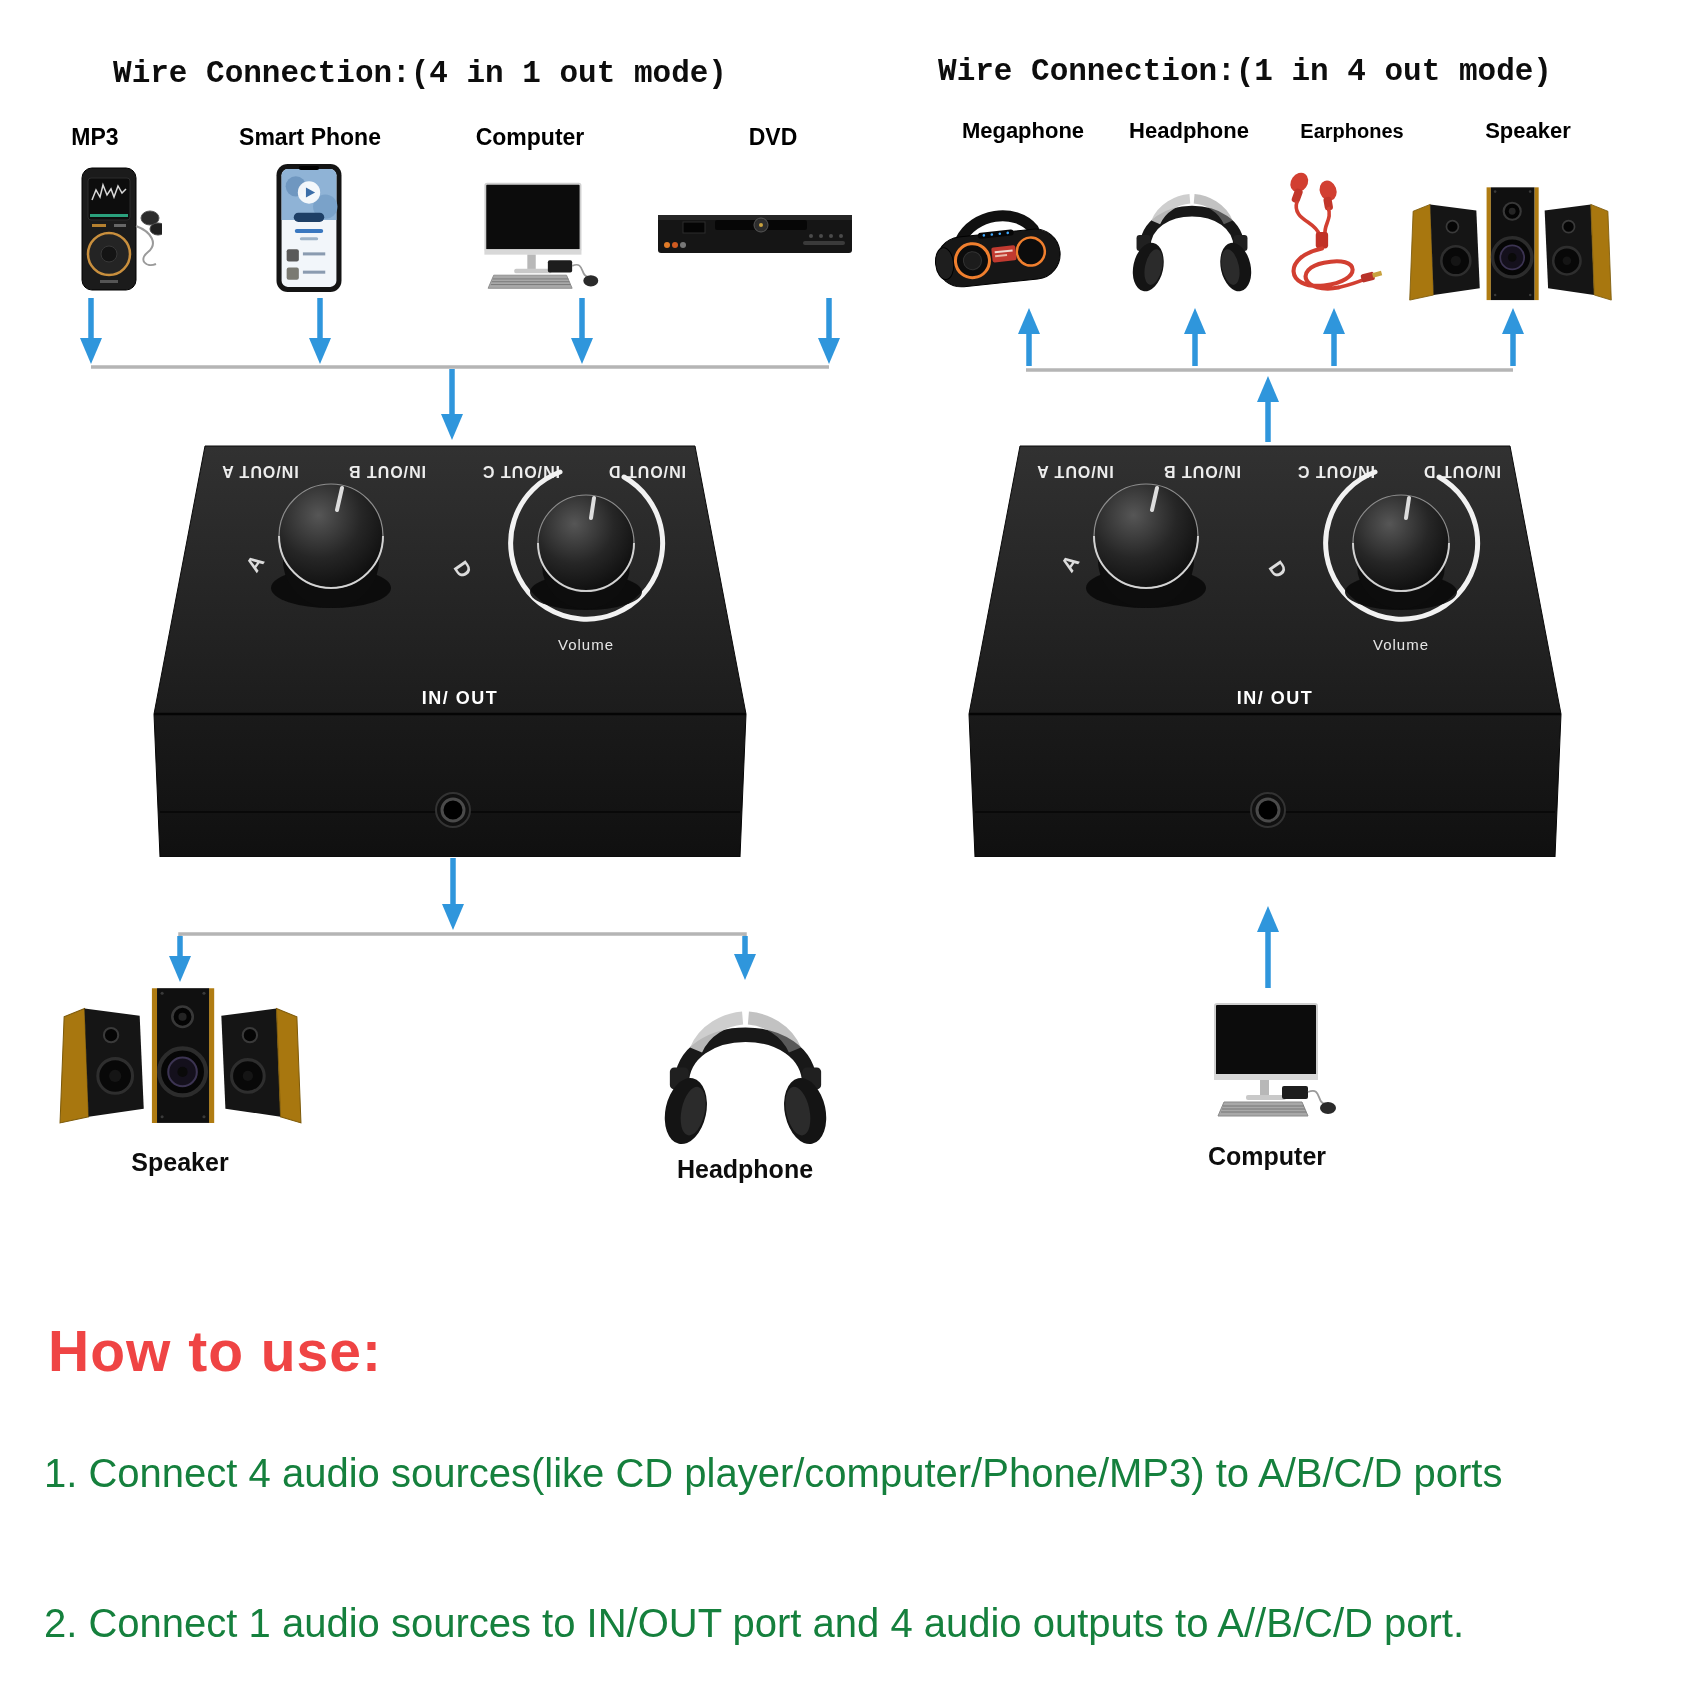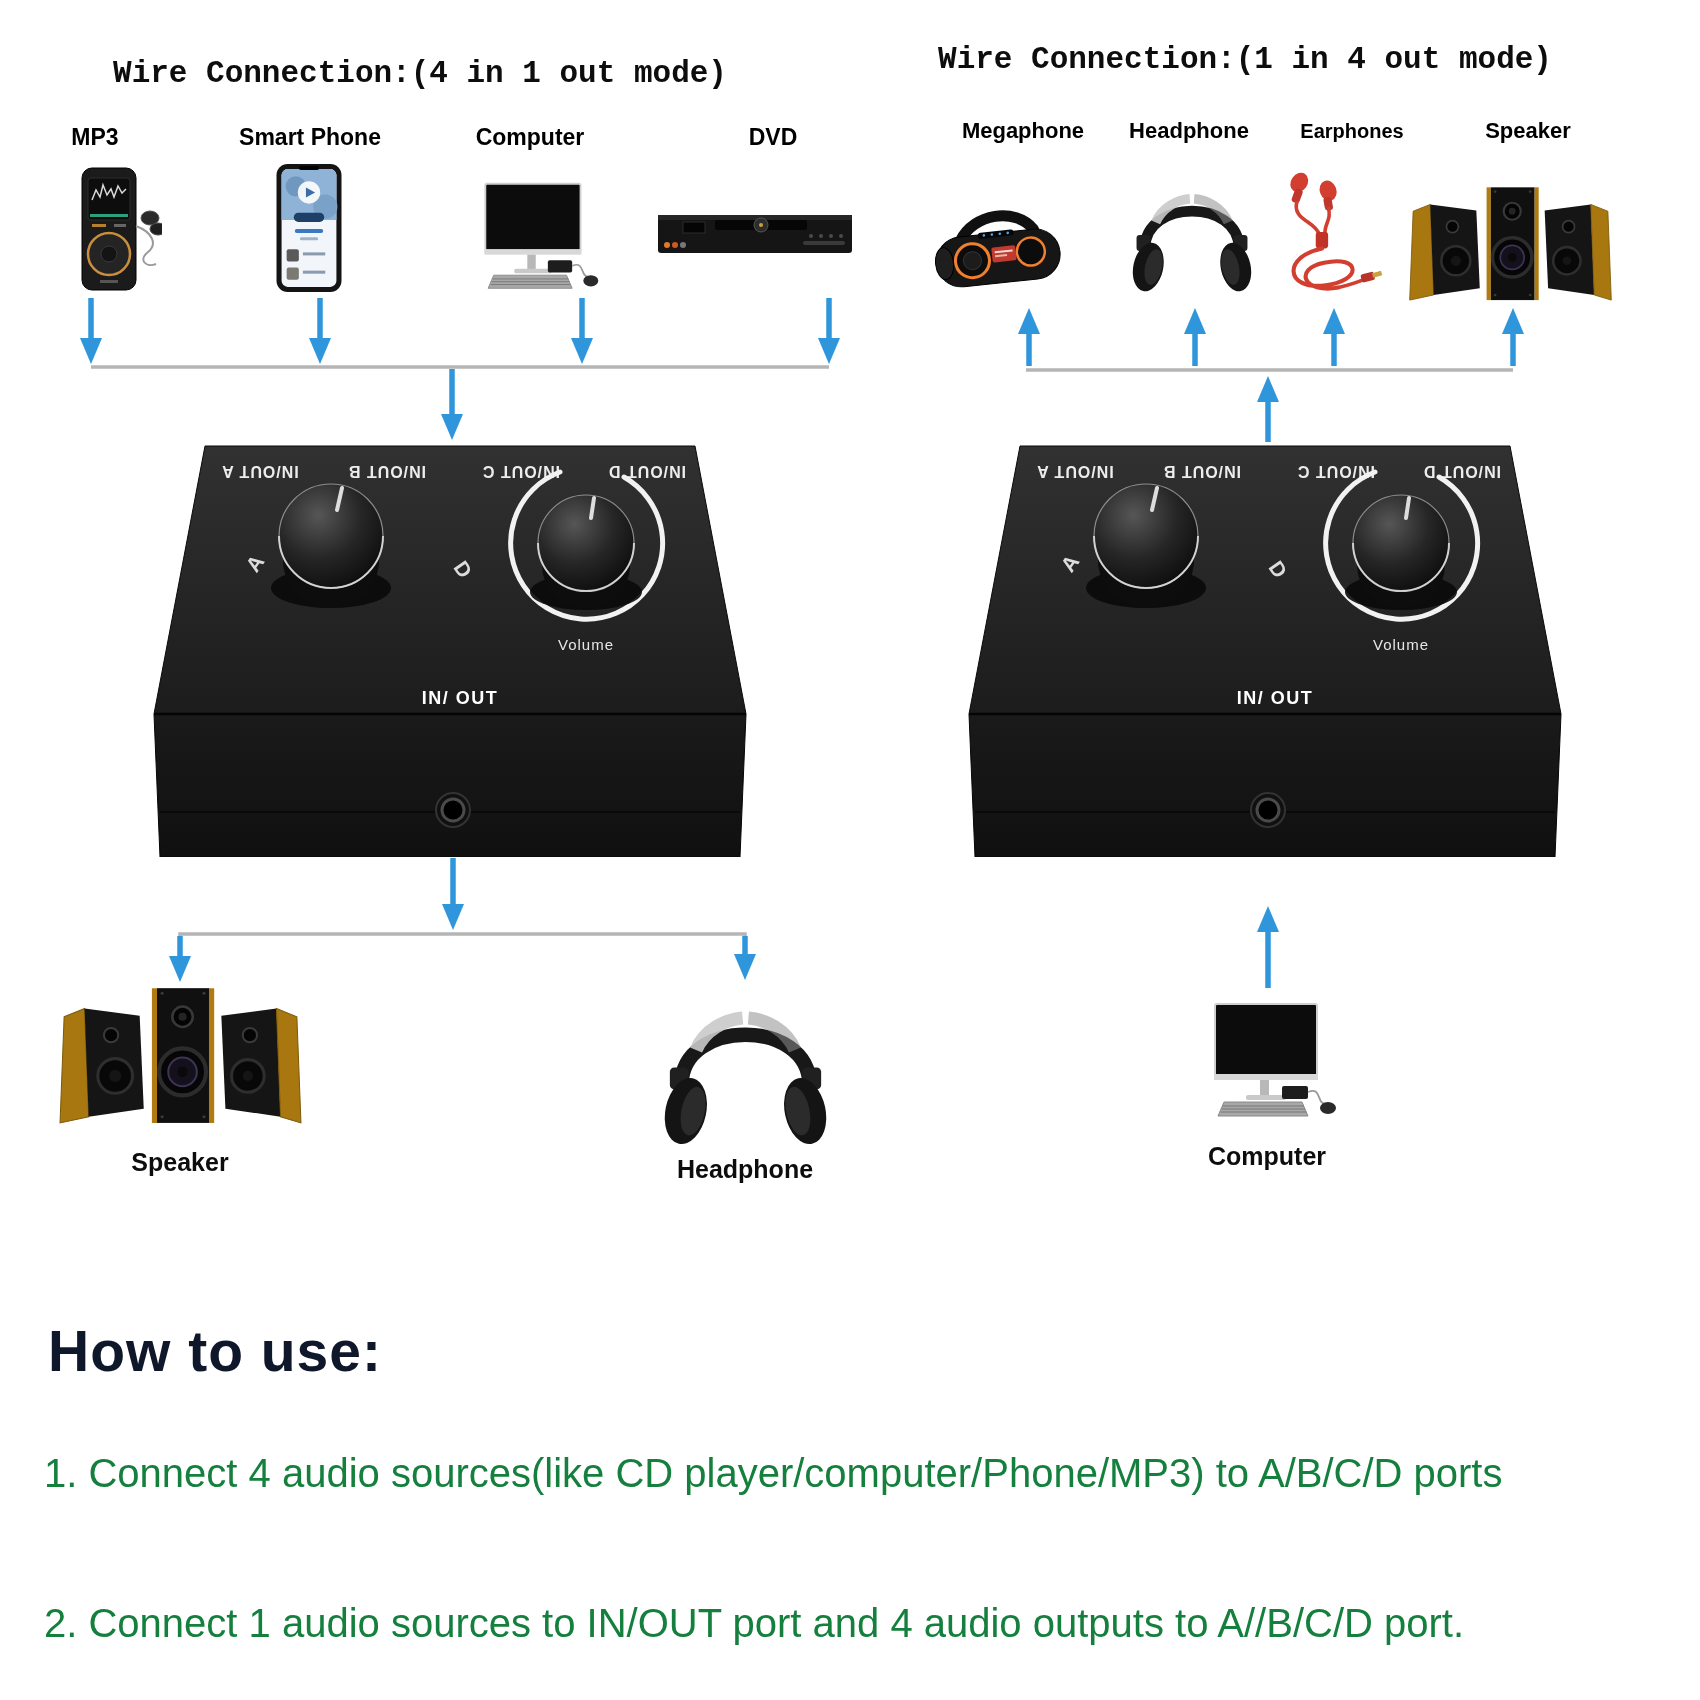--- a/index.html
+++ b/index.html
@@ -2,21 +2,21 @@
 <html><head>
 <meta charset="utf-8">
 <style>
   html,body{margin:0;padding:0;background:#fff;}
   .canvas{position:relative;width:1700px;height:1700px;background:#ffffff;
           font-family:"Liberation Sans",sans-serif;overflow:hidden;}
   .abs{position:absolute;}
   .title{font-weight:700;font-size:31px;color:#0d0d0d;transform:translateX(-50%);white-space:nowrap;font-family:Liberation Mono, monospace;}
   .devlabel{font-weight:700;font-size:23px;color:#000000;transform:translateX(-50%);white-space:nowrap;}
   .outlabel{font-weight:700;font-size:25px;color:#0d0d0d;transform:translateX(-50%);white-space:nowrap;}
-  .howto{font-weight:800;font-size:57px;color:#0f172a;letter-spacing:1px;white-space:nowrap;}
+  .howto{font-weight:800;font-size:57px;color:#ef4444;letter-spacing:1px;white-space:nowrap;}
   .step{font-size:40px;color:#15803d;line-height:1.27;white-space:nowrap;}
   .step-line2{margin-left:40px;}
   svg text{font-family:"Liberation Sans",sans-serif;}
   .boxsvg{position:absolute;width:600px;height:417px;}
 </style>
 </head>
 <body>
 
 <div class="canvas">
 
@@ -166,21 +166,21 @@
         <polygon points="160,33 214,26 218,132 164,124" fill="#151515"></polygon>
         <polygon points="214,26 234,34 238,138 218,132" fill="#a8770f" stroke="#7d5a0a"></polygon>
         <circle cx="188" cy="52" r="7" fill="#050505" stroke="#3a3a3a" stroke-width="2"></circle>
         <circle cx="186" cy="92" r="16" fill="#080808" stroke="#2e2e2e" stroke-width="3"></circle>
         <circle cx="186" cy="92" r="5" fill="#151515"></circle>
       </symbol>
     </defs>
   </svg>
 
   <div class="abs title" style="left:420px;top:56px;">Wire Connection:(4 in 1 out mode)</div>
-  <div class="abs title" style="left:1245px;top:42px;">Wire Connection:(1 in 4 out mode)</div>
+  <div class="abs title" style="left:1245px;top:54px;">Wire Connection:(1 in 4 out mode)</div>
 
   <div class="abs devlabel" style="left:95px;top:124px;">MP3</div>
   <div class="abs devlabel" style="left:310px;top:124px;">Smart Phone</div>
   <div class="abs devlabel" style="left:530px;top:124px;">Computer</div>
   <div class="abs devlabel" style="left:753px;top:124px;margin-left:20px;">DVD</div>
 
   <div class="abs devlabel" style="left:1023px;top:118px;font-size:22px;">Megaphone</div>
   <div class="abs devlabel" style="left:1189px;top:118px;font-size:22px;">Headphone</div>
   <div class="abs devlabel" style="left:1352px;top:120px;font-size:20px;text-align:right;">Earphones</div>
   <div class="abs devlabel" style="left:1528px;top:118px;font-size:22px;">Speaker</div>

